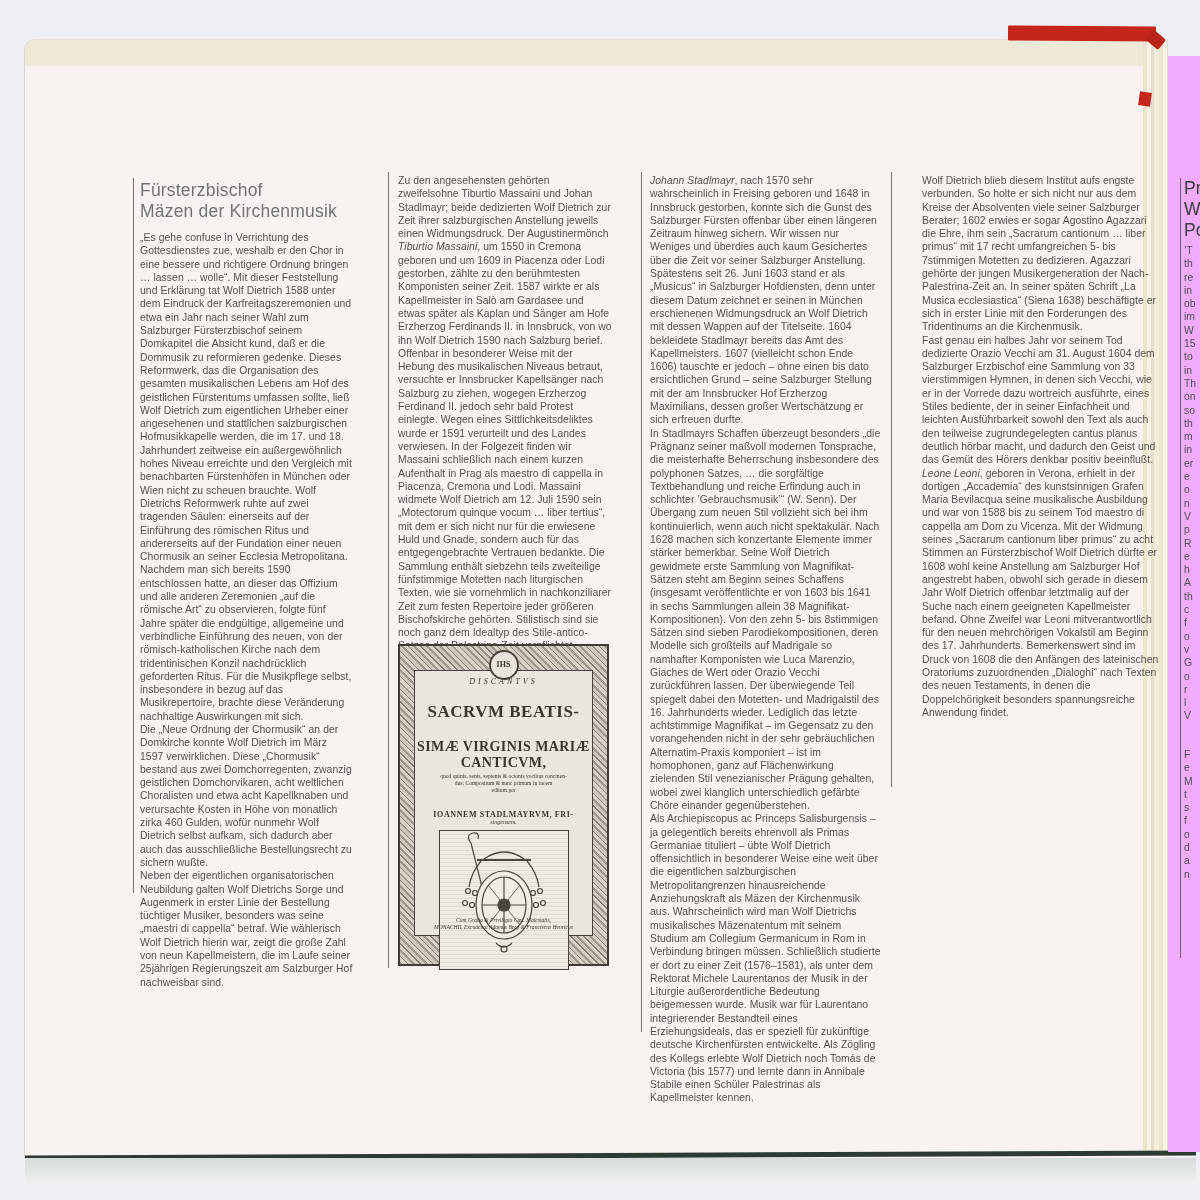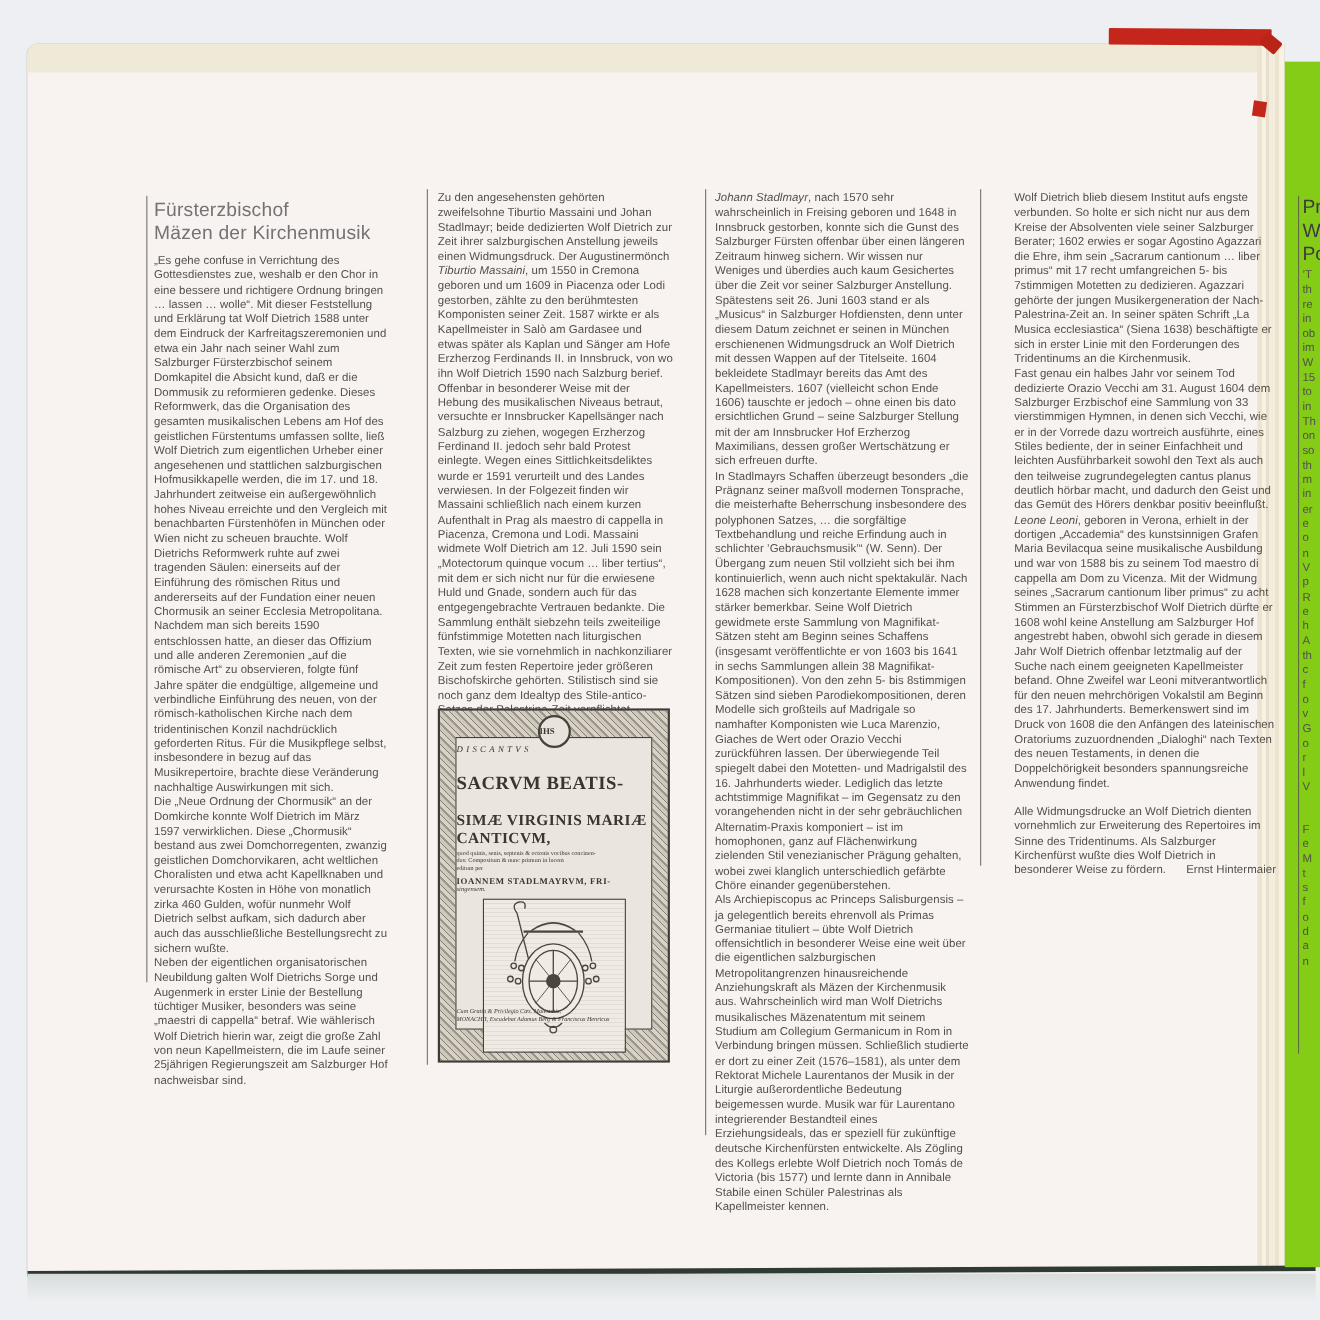--- a/index.html
+++ b/index.html
@@ -9,21 +9,21 @@
 
   
   .page{position:absolute;left:25px;top:40px;width:1140px;height:1118px;
         background:#f8f3f1;border-top-left-radius:10px;
         box-shadow:-1px 0 0 #d9d5d1, 0 -1px 0 #e3ddd2;}
   .page-top-edge{position:absolute;left:25px;top:40px;width:1140px;height:26px;
         background:#efe9d7;border-top-left-radius:10px;}
   .fold-strip{position:absolute;left:1143px;top:40px;width:25px;height:1114px;
         background:repeating-linear-gradient(90deg,#ece4cf 0 4px,#f7f2e3 4px 8px,#e6decb 8px 11px,#f3eddd 11px 16px);}
   .next-page{position:absolute;left:1168px;top:56px;width:32px;height:1096px;
-        background:#84cc16;overflow:hidden;}
+        background:#f0abfc;overflow:hidden;}
   .right-edge-line{position:absolute;left:1196px;top:200px;width:2px;height:950px;
         background:#8a8d85;opacity:.55;}
 
   
   .red-band{position:absolute;left:1008px;top:26px;width:148px;height:15px;
         background:#c5261b;transform:rotate(.4deg);border-radius:1px;}
   .red-fold{position:absolute;left:1147px;top:33px;width:17px;height:13px;
         background:#b92318;transform:rotate(40deg);border-radius:2px;}
   .red-edge-mark{position:absolute;left:1139px;top:92px;width:12px;height:14px;
         background:#c5261b;transform:rotate(8deg);}
@@ -52,31 +52,31 @@
   .it{font-style:italic;}
   .author{float:right;}
   .article-title{font-size:17.5px;line-height:21px;color:#737373;
        letter-spacing:.2px;margin-bottom:9px;}
 
   
   .engraving{position:absolute;left:398px;top:644px;width:211px;height:322px;
        background:repeating-linear-gradient(45deg,#9d968a 0 2px,#d9d3c7 2px 5px,#837c70 5px 6px,#cfc9bd 6px 9px);
        border:2px solid #3f3b35;box-sizing:border-box;padding:24px 14px 28px 14px;}
   .eng-inner{position:relative;background:#eae6df;border:1px solid #46423b;
-       height:100%;box-sizing:border-box;
+       height:100%;box-sizing:border-box;text-align:center;
        font-family:"Liberation Serif",serif;color:#3a362f;padding-top:6px;}
   .eng-medallion{position:absolute;left:50%;top:-21px;transform:translateX(-50%);
        width:26px;height:26px;border-radius:50%;background:#e8e4dc;
        border:2px solid #46423b;font-size:8px;line-height:26px;font-weight:bold;
        font-family:"Liberation Serif",serif;color:#3a362f;}
   .eng-part{font-style:italic;font-size:8px;letter-spacing:3px;}
   .eng-title1{font-size:17px;font-weight:bold;letter-spacing:.5px;margin-top:16px;}
   .eng-title2{font-size:14px;font-weight:bold;letter-spacing:.4px;margin-top:17px;}
   .eng-sub{font-size:5.6px;line-height:7px;margin-top:2px;}
-  .eng-author1{font-size:8px;letter-spacing:.6px;margin-top:3px;font-weight:bold;font-family:Liberation Serif, serif;}
+  .eng-author1{font-size:8px;letter-spacing:.6px;margin-top:16px;font-weight:bold;font-family:Liberation Serif, serif;}
   .eng-author2{font-size:6px;font-style:italic;}
   .arms-frame{margin:5px auto 0 auto;width:128px;height:138px;border:1px solid #46423b;
        background:repeating-linear-gradient(#efebe4 0 3px,#e2ddd4 3px 4px);}
   .eng-imprint{position:absolute;left:0;right:0;bottom:4px;font-size:5.6px;
        line-height:7px;font-style:italic;}
 
   
   .np-rule{position:absolute;left:12px;top:122px;width:1px;height:780px;
        background:#55534f;opacity:.8;}
   .np-heading{position:absolute;left:16px;top:122px;font-size:17.5px;line-height:21px;
@@ -128,21 +128,20 @@
         <p><span class="it">Johann Stadlmayr</span><span>, nach 1570 sehr wahrscheinlich in Freising geboren und 1648 in Innsbruck gestorben, konnte sich die Gunst des Salzburger Fürsten offenbar über einen längeren Zeitraum hinweg sichern. Wir wissen nur Weniges und überdies auch kaum Gesichertes über die Zeit vor seiner Salzburger Anstellung. Spätestens seit 26. Juni 1603 stand er als „Musicus“ in Salzburger Hofdiensten, denn unter diesem Datum zeichnet er seinen in München erschienenen Widmungsdruck an Wolf Dietrich mit dessen Wappen auf der Titelseite. 1604 bekleidete Stadlmayr bereits das Amt des Kapellmeisters. 1607 (vielleicht schon Ende 1606) tauschte er jedoch – ohne einen bis dato ersichtlichen Grund – seine Salzburger Stellung mit der am Innsbrucker Hof Erzherzog Maximilians, dessen großer Wertschätzung er sich erfreuen durfte.</span></p>
         <p><span>In Stadlmayrs Schaffen überzeugt besonders „die Prägnanz seiner maßvoll modernen Tonsprache, die meisterhafte Beherrschung insbesondere des polyphonen Satzes, … die sorgfältige Textbehandlung und reiche Erfindung auch in schlichter ’Gebrauchsmusik’“ (W. Senn). Der Übergang zum neuen Stil vollzieht sich bei ihm kontinuierlich, wenn auch nicht spektakulär. Nach 1628 machen sich konzertante Elemente immer stärker bemerkbar. Seine Wolf Dietrich gewidmete erste Sammlung von Magnifikat-Sätzen steht am Beginn seines Schaffens (insgesamt veröffentlichte er von 1603 bis 1641 in sechs Sammlungen allein 38 Magnifikat-Kompositionen). Von den zehn 5- bis 8stimmigen Sätzen sind sieben Parodiekompositionen, deren Modelle sich großteils auf Madrigale so namhafter Komponisten wie Luca Marenzio, Giaches de Wert oder Orazio Vecchi zurückführen lassen. Der überwiegende Teil spiegelt dabei den Motetten- und Madrigalstil des 16. Jahrhunderts wieder. Lediglich das letzte achtstimmige Magnifikat – im Gegensatz zu den vorangehenden nicht in der sehr gebräuchlichen Alternatim-Praxis komponiert – ist im homophonen, ganz auf Flächenwirkung zielenden Stil venezianischer Prägung gehalten, wobei zwei klanglich unterschiedlich gefärbte Chöre einander gegenüberstehen.</span></p>
         <p><span>Als Archiepiscopus ac Princeps Salisburgensis – ja gelegentlich bereits ehrenvoll als Primas Germaniae tituliert – übte Wolf Dietrich offensichtlich in besonderer Weise eine weit über die eigentlichen salzburgischen Metropolitangrenzen hinausreichende Anziehungskraft als Mäzen der Kirchenmusik aus. Wahrscheinlich wird man Wolf Dietrichs musikalisches Mäzenatentum mit seinem Studium am Collegium Germanicum in Rom in Verbindung bringen müssen. Schließlich studierte er dort zu einer Zeit (1576–1581), als unter dem Rektorat Michele Laurentanos der Musik in der Liturgie außerordentliche Bedeutung beigemessen wurde. Musik war für Laurentano integrierender Bestandteil eines Erziehungsideals, das er speziell für zukünftige deutsche Kirchenfürsten entwickelte. Als Zögling des Kollegs erlebte Wolf Dietrich noch Tomás de Victoria (bis 1577) und lernte dann in Annibale Stabile einen Schüler Palestrinas als Kapellmeister kennen.</span></p>
       </div>
   </div>
   <div class="col" id="col4">
     <div id="col4-body">
         <p><span>Wolf Dietrich blieb diesem Institut aufs engste verbunden. So holte er sich nicht nur aus dem Kreise der Absolventen viele seiner Salzburger Berater; 1602 erwies er sogar Agostino Agazzari die Ehre, ihm sein „Sacrarum cantionum … liber primus“ mit 17 recht umfangreichen 5- bis 7stimmigen Motetten zu dedizieren. Agazzari gehörte der jungen Musikergeneration der Nach-Palestrina-Zeit an. In seiner späten Schrift „La Musica ecclesiastica“ (Siena 1638) beschäftigte er sich in erster Linie mit den Forderungen des Tridentinums an die Kirchenmusik.</span></p>
         <p><span>Fast genau ein halbes Jahr vor seinem Tod dedizierte Orazio Vecchi am 31. August 1604 dem Salzburger Erzbischof eine Sammlung von 33 vierstimmigen Hymnen, in denen sich Vecchi, wie er in der Vorrede dazu wortreich ausführte, eines Stiles bediente, der in seiner Einfachheit und leichten Ausführbarkeit sowohl den Text als auch den teilweise zugrundegelegten cantus planus deutlich hörbar macht, und dadurch den Geist und das Gemüt des Hörers denkbar positiv beeinflußt.</span></p>
         <p><span class="it">Leone Leoni</span><span>, geboren in Verona, erhielt in der dortigen „Accademia“ des kunstsinnigen Grafen Maria Bevilacqua seine musikalische Ausbildung und war von 1588 bis zu seinem Tod maestro di cappella am Dom zu Vicenza. Mit der Widmung seines „Sacrarum cantionum liber primus“ zu acht Stimmen an Fürsterzbischof Wolf Dietrich dürfte er 1608 wohl keine Anstellung am Salzburger Hof angestrebt haben, obwohl sich gerade in diesem Jahr Wolf Dietrich offenbar letztmalig auf der Suche nach einem geeigneten Kapellmeister befand. Ohne Zweifel war Leoni mitverantwortlich für den neuen mehrchörigen Vokalstil am Beginn des 17. Jahrhunderts. Bemerkenswert sind im Druck von 1608 die den Anfängen des lateinischen Oratoriums zuzuordnenden „Dialoghi“ nach Texten des neuen Testaments, in denen die Doppelchörigkeit besonders spannungsreiche Anwendung findet.</span></p>
-        <p class="gap-before"><span>Alle Widmungsdrucke an Wolf Dietrich dienten vornehmlich zur Erweiterung des Repertoires im Sinne des Tridentinums. Als Salzburger Kirchenfürst wußte dies Wolf Dietrich in besonderer Weise zu fördern. </span><span class="author">Ernst Hintermaier</span></p>
       </div>
   </div>
 
   <div class="engraving">
     <div class="eng-inner">
       <div class="eng-medallion">IHS</div>
       <div class="eng-part">DISCANTVS</div>
       <div class="eng-title1">SACRVM BEATIS-</div>
       <div class="eng-title2">SIMÆ VIRGINIS MARIÆ CANTICVM,</div>
       <div class="eng-sub">

